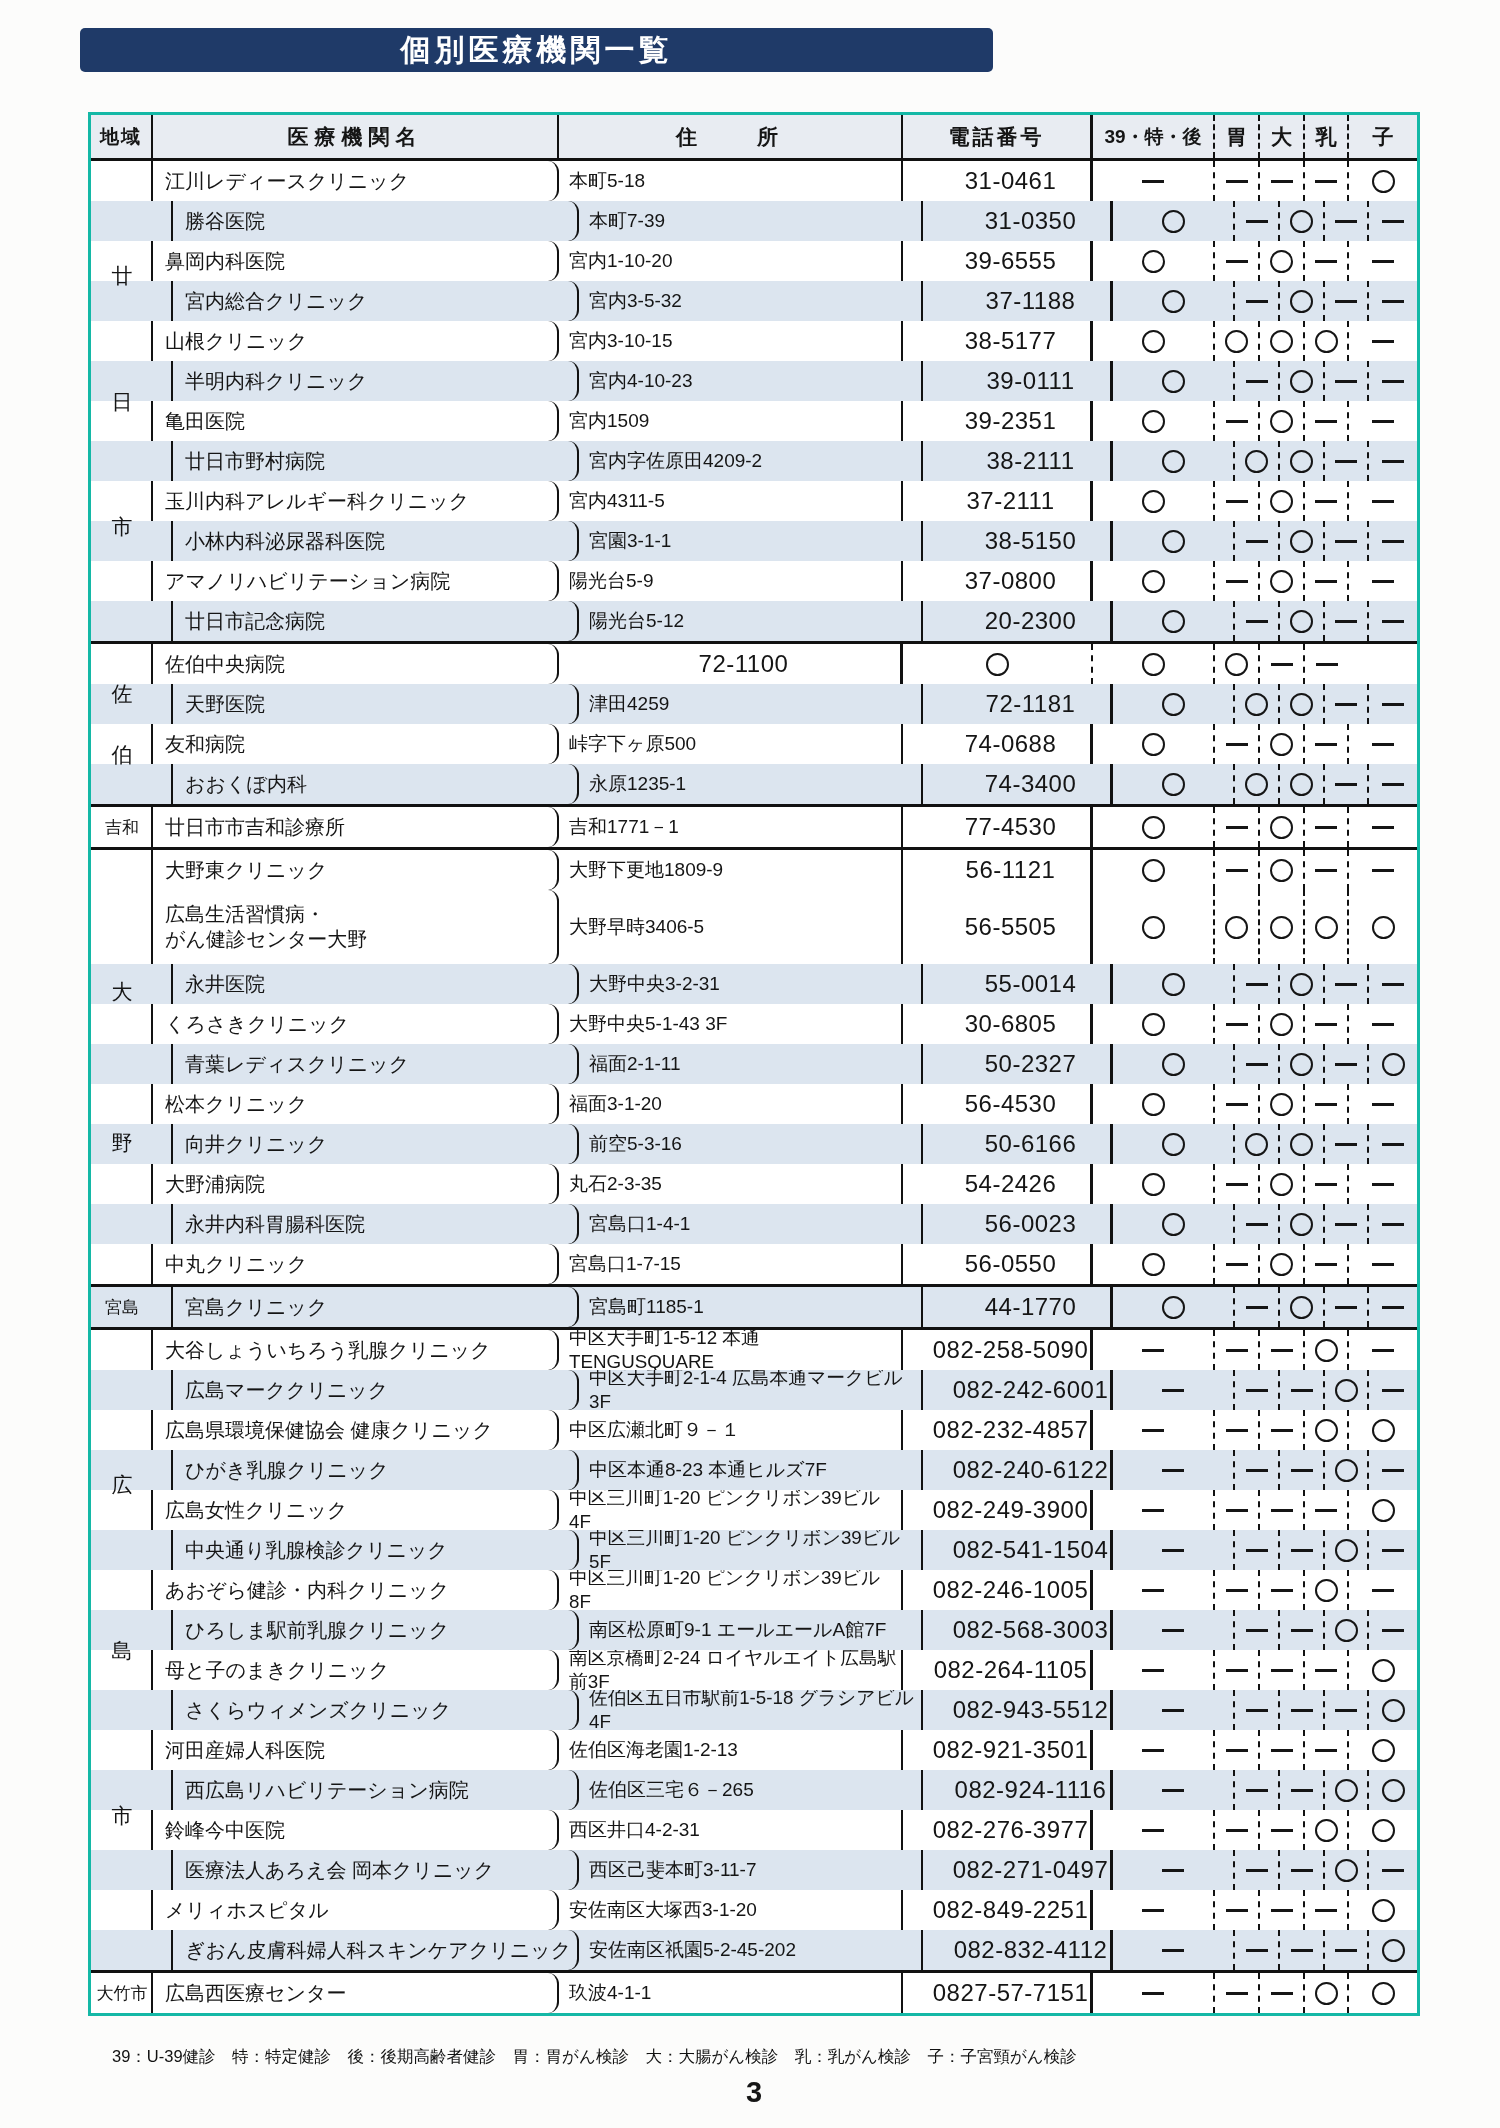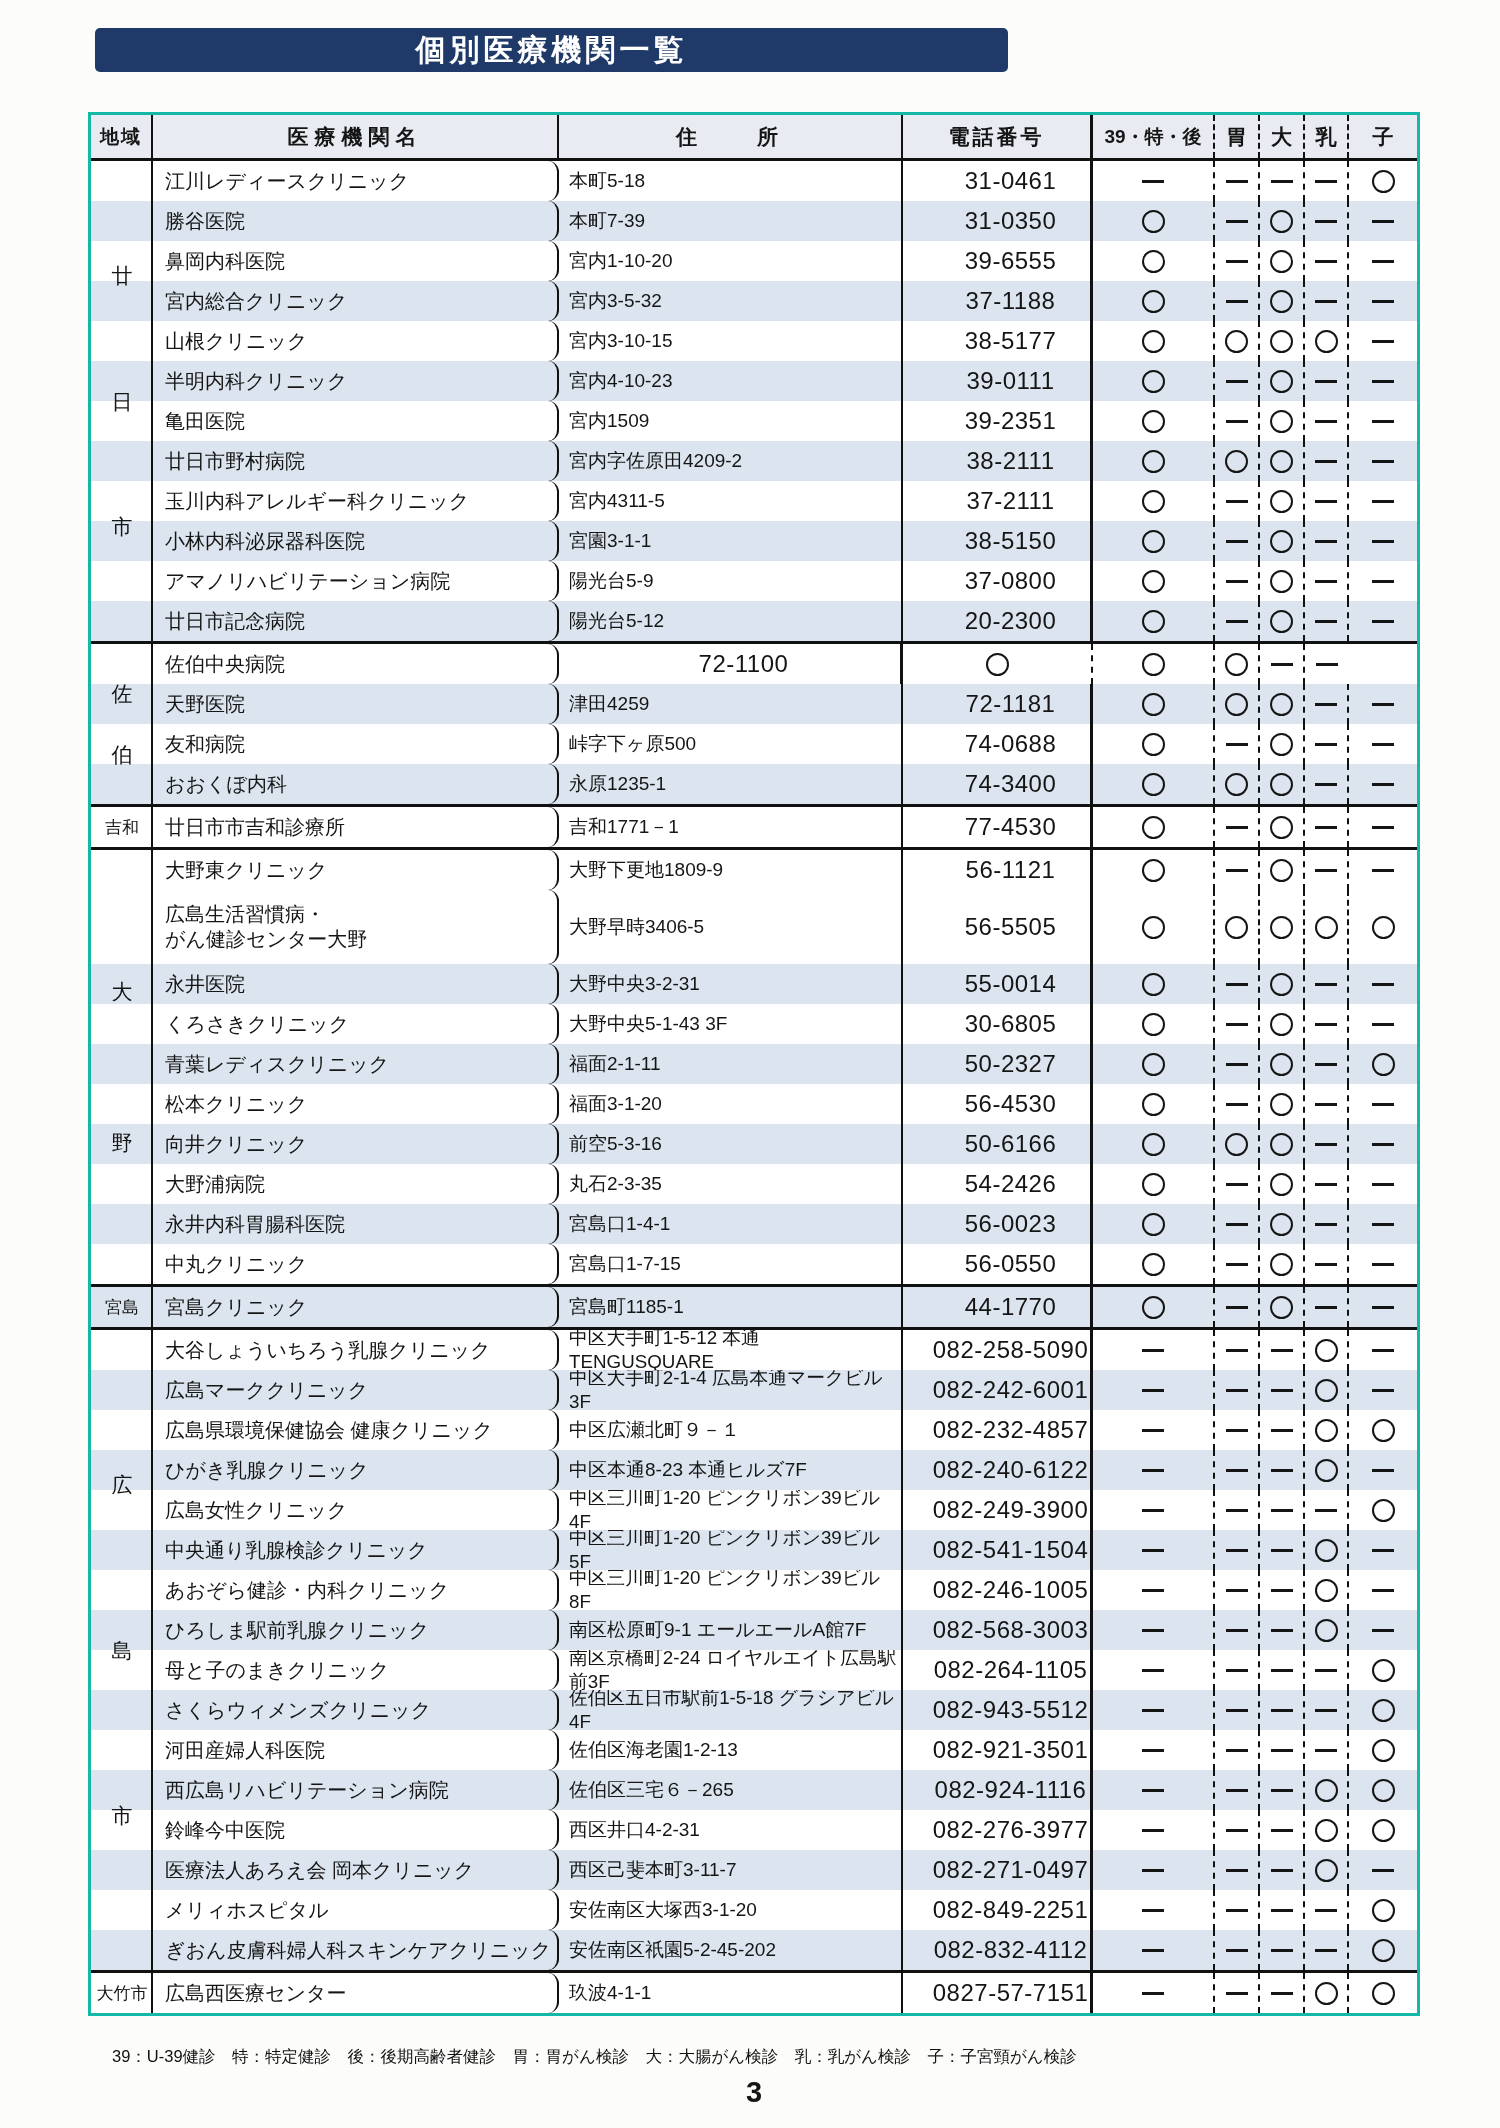--- a/index.html
+++ b/index.html
@@ -1,37 +1,37 @@
 <!DOCTYPE html>
 <html><head>
 <meta charset="utf-8">
 <style>
   html,body{margin:0;padding:0;background:#f6f6f4;}
   body{width:1500px;height:2128px;position:relative;font-family:"Liberation Sans","DejaVu Sans",sans-serif;color:#151515;}
   .sheet{position:absolute;inset:0;background:#fcfcfb;}
-  .title-bar{position:absolute;left:95px;top:28px;width:913px;height:44px;background:#1f3a68;border-radius:5px;
+  .title-bar{position:absolute;left:80px;top:28px;width:913px;height:44px;background:#1f3a68;border-radius:5px;
     display:flex;align-items:center;justify-content:center;}
   .title-bar span{color:#fff;font-size:30px;font-weight:bold;letter-spacing:4px;}
   .tbl{position:absolute;left:88px;top:112px;width:1332px;border:3px solid #14b8a6;background:#fff;box-sizing:border-box;}
   .grid-row{display:grid;grid-template-columns:62px 406px 344px 190px 122px 45px 45px 44px 1fr;}
   .thead{height:46px;background:#e8ecf2;border-bottom:3px solid #111;box-sizing:border-box;}
   .th{display:flex;align-items:center;justify-content:center;font-size:20px;font-weight:bold;height:100%;box-sizing:border-box;}
   .th-region{font-size:19px;letter-spacing:2px;}
   .th-name,.th-addr{letter-spacing:6px;font-size:21px;}
   .th-phone{letter-spacing:3px;font-size:21px;}
   .th-c39{font-size:19px;font-weight:bold;}
   .th-check{font-size:21px;}
   .b-solid{border-right:2px solid #111;}
   .b-thick{border-right:3px solid #111;}
   .b-dash{border-right:2px dashed #111;}
   .section{position:relative;}
   .section + .section{border-top:3px solid #111;}
   .row{height:40px;}
   .row.tall{height:74px;}
-  .row.shaded{background:#dce5ef;}
+  .row.shaded{background:#dce5ef;padding-left:20px;}
   .cell{display:flex;align-items:center;height:100%;box-sizing:border-box;overflow:hidden;}
   .c-name{padding-left:12px;font-size:20px;border-radius:11px;}
   .c-addr{padding-left:10px;font-size:19px;}
   .c-phone{justify-content:center;font-size:24px;letter-spacing:0.5px;margin-left:28px;}
   .c-mark{justify-content:center;}
   .shrink{display:inline-block;white-space:pre-line;transform-origin:left center;line-height:1.25;}
   .shrink.center{transform-origin:center center;white-space:nowrap;}
   .glyph-circle{display:inline-block;width:23px;height:23px;border:2.5px solid #151515;border-radius:50%;box-sizing:border-box;background:transparent;}
   .glyph-dash{display:inline-block;width:22px;height:3px;background:#151515;}
   .region-label{position:absolute;left:0;top:0;bottom:0;width:62px;display:flex;align-items:center;pointer-events:none;}

